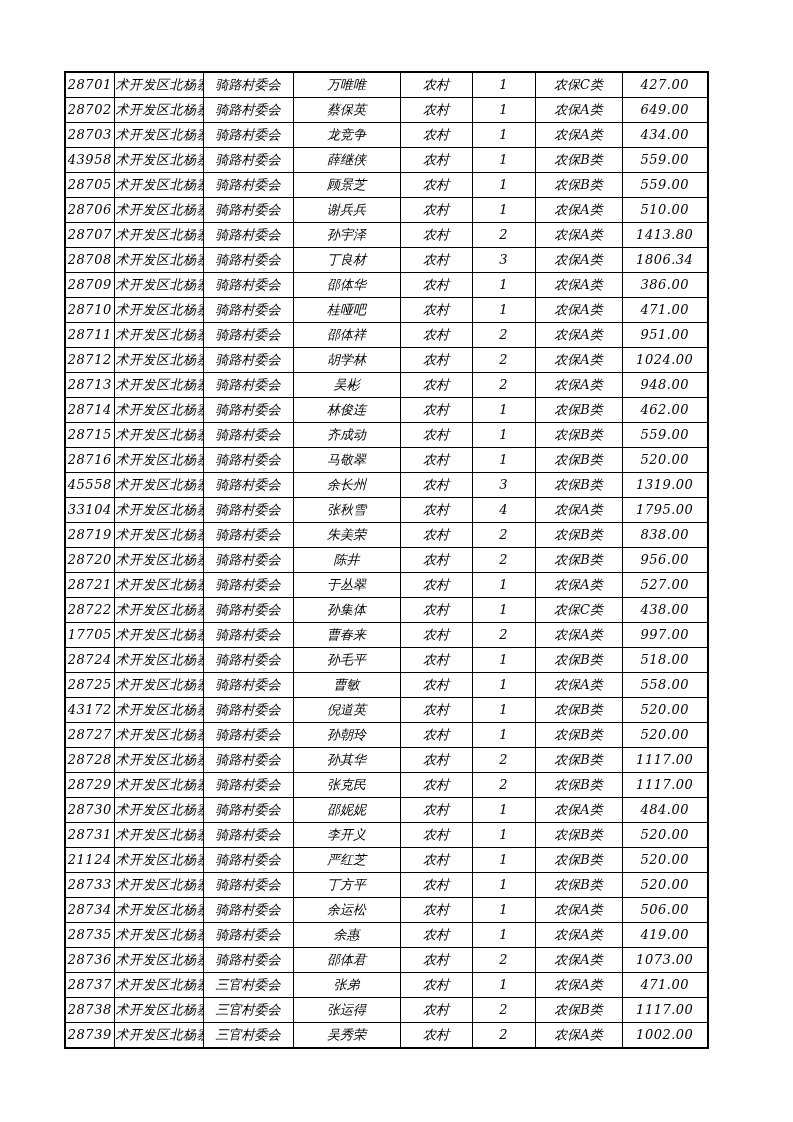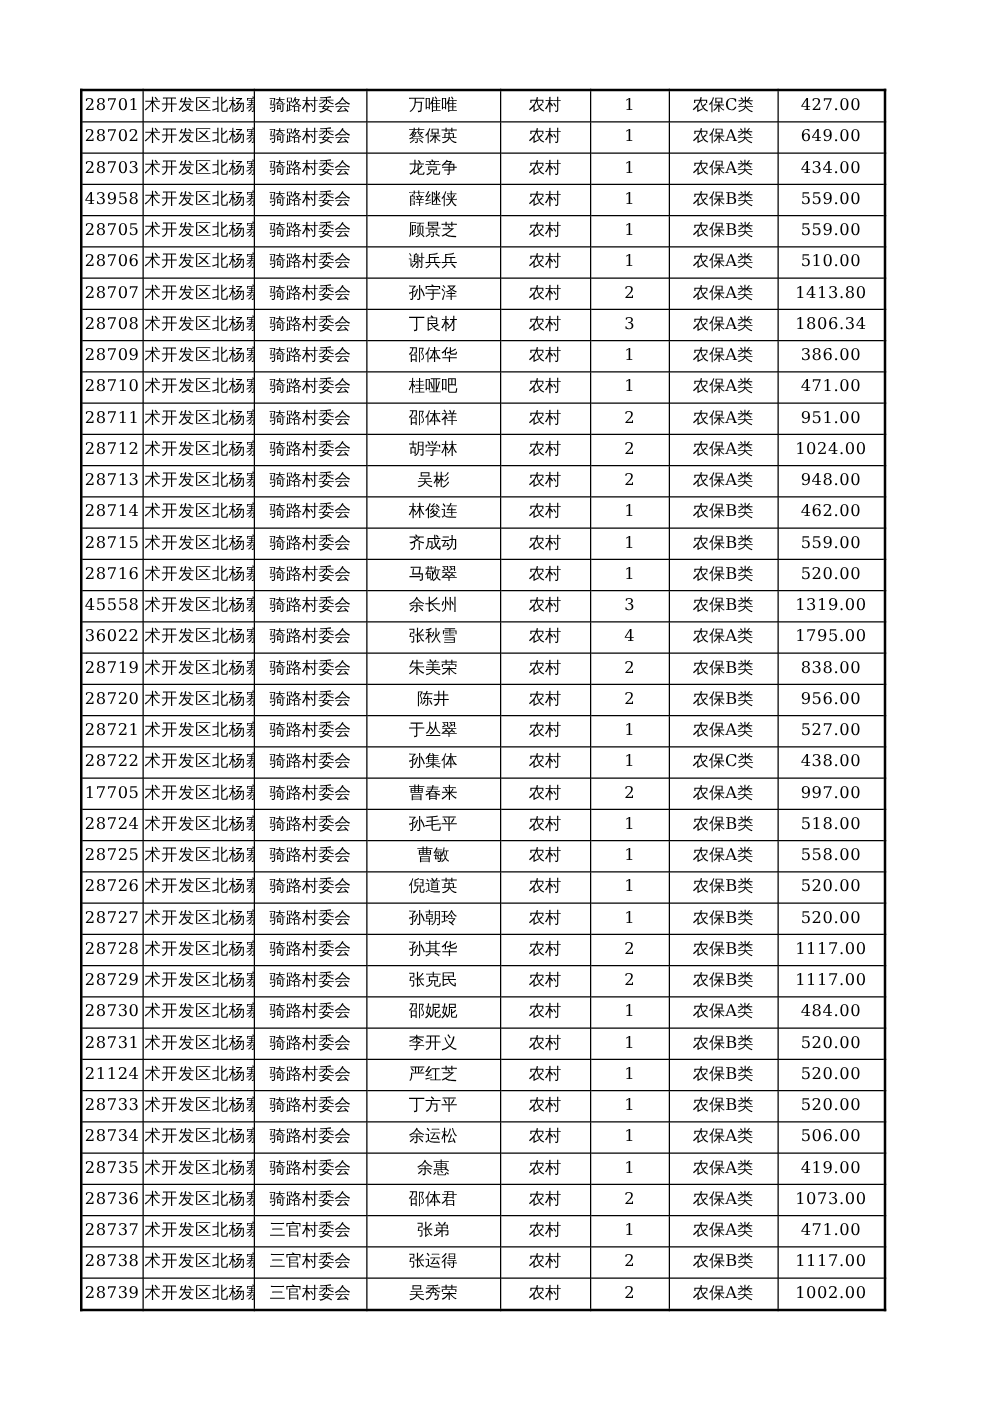--- a/index.html
+++ b/index.html
@@ -17,20 +17,21 @@
     color: #000000;
   }
   table.grid {
     position: absolute;
     left: 64px;
     top: 71px;
     border-collapse: collapse;
     table-layout: fixed;
     width: 643px;
     border: 2px solid #000000;
+    font-style: italic;
   }
   table.grid td {
     border: 1px solid #000000;
     height: 24px;
     padding: 0;
     font-size: 13px;
     line-height: 24px;
     text-align: center;
     white-space: nowrap;
     overflow: hidden;
@@ -229,21 +230,21 @@
           <td class="col-seq">45558</td>
           <td class="col-region">术开发区北杨寨</td>
           <td class="col-village">骑路村委会</td>
           <td class="col-name">余长州</td>
           <td class="col-residence">农村</td>
           <td class="col-count">3</td>
           <td class="col-type">农保B类</td>
           <td class="col-amount">1319.00</td>
         </tr>
         <tr>
-          <td class="col-seq">36022</td>
+          <td class="col-seq">33104</td>
           <td class="col-region">术开发区北杨寨</td>
           <td class="col-village">骑路村委会</td>
           <td class="col-name">张秋雪</td>
           <td class="col-residence">农村</td>
           <td class="col-count">4</td>
           <td class="col-type">农保A类</td>
           <td class="col-amount">1795.00</td>
         </tr>
         <tr>
           <td class="col-seq">28719</td>
@@ -309,21 +310,21 @@
           <td class="col-seq">28725</td>
           <td class="col-region">术开发区北杨寨</td>
           <td class="col-village">骑路村委会</td>
           <td class="col-name">曹敏</td>
           <td class="col-residence">农村</td>
           <td class="col-count">1</td>
           <td class="col-type">农保A类</td>
           <td class="col-amount">558.00</td>
         </tr>
         <tr>
-          <td class="col-seq">28726</td>
+          <td class="col-seq">43172</td>
           <td class="col-region">术开发区北杨寨</td>
           <td class="col-village">骑路村委会</td>
           <td class="col-name">倪道英</td>
           <td class="col-residence">农村</td>
           <td class="col-count">1</td>
           <td class="col-type">农保B类</td>
           <td class="col-amount">520.00</td>
         </tr>
         <tr>
           <td class="col-seq">28727</td>

